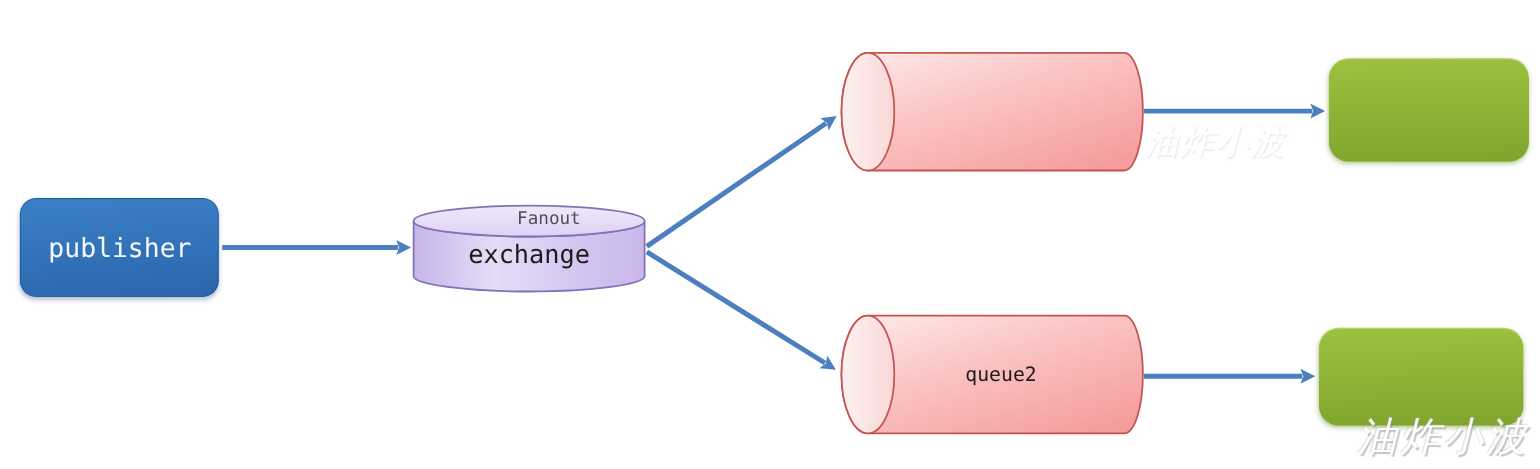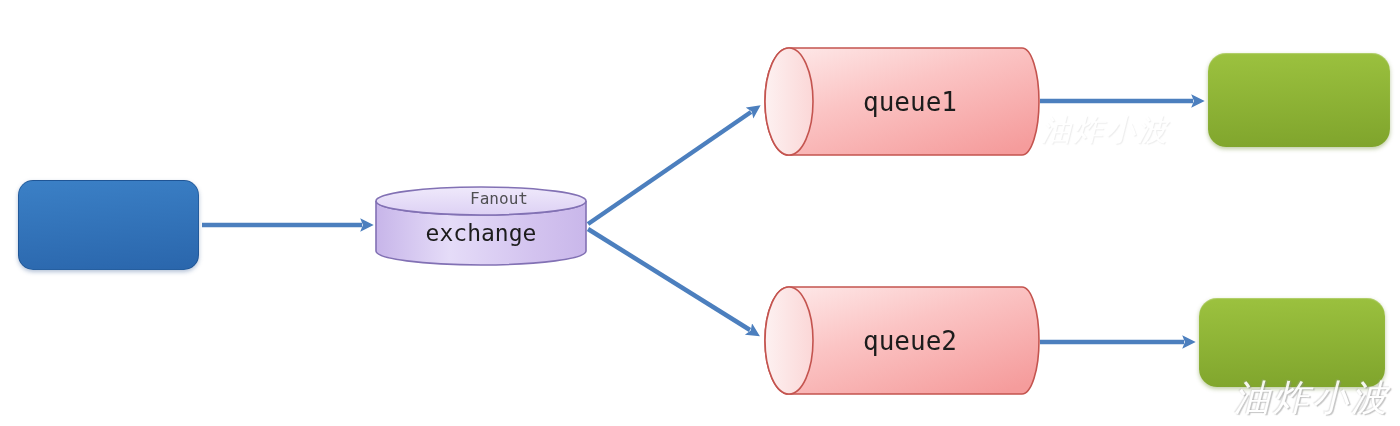--- a/index.html
+++ b/index.html
@@ -46,21 +46,21 @@
     white-space: nowrap;
     line-height: 1;
     user-select: none;
   }
   .lbl-light  { color: var(--label_light); }
   .lbl-dark   { color: var(--label_dark); }
   .lbl-publisher { left: 109px;  top: 226px; font-size: 24px; }
   .lbl-fanout    { left: 483px;  top: 199px; font-size: 16px; color: var(--fanout_label); margin-left: 16px; }
   .lbl-exchange  { left: 481px;  top: 233px; font-size: 23px; text-align: center; }
   .lbl-queue1    { left: 910px;  top: 102px; font-size: 26px; }
-  .lbl-queue2    { left: 910px;  top: 341px; font-size: 26px; }
+  .lbl-queue2    { left: 910px;  top: 341px; font-size: 18px; }
   .lbl-consumer1 { left: 1299px; top: 101px; font-size: 25px; }
   .lbl-consumer2 { left: 1292px; top: 343px; font-size: 25px; }
 
   .watermark {
     position: absolute;
     transform: translate(-50%, -50%);
     white-space: nowrap;
     color: var(--watermark);
     font-family: "DejaVu Sans", "Liberation Sans", sans-serif;
     pointer-events: none;
@@ -130,21 +130,21 @@
     <path class="edge-line" marker-end="url(#arrowHead)" d="M588,224 L751,112"></path>
     <path class="edge-line" marker-end="url(#arrowHead)" d="M588,229 L750,330"></path>
     <path class="edge-line" marker-end="url(#arrowHead)" d="M1040,101 L1193,101"></path>
     <path class="edge-line" marker-end="url(#arrowHead)" d="M1040,342 L1184,342"></path>
   </svg>
 
   <div class="node publisher-box"></div>
   <div class="node consumer-box consumer1-box"></div>
   <div class="node consumer-box consumer2-box"></div>
 
+  <div class="lbl lbl-light lbl-publisher">publisher</div>
   <div class="lbl lbl-fanout">Fanout</div>
   <div class="lbl lbl-dark lbl-exchange">exchange</div>
-  <div class="lbl lbl-dark lbl-queue1">queue1</div>
   <div class="lbl lbl-dark lbl-queue2">queue2</div>
 
   <div class="watermark watermark-ghost">油炸小波</div>
   <div class="watermark watermark-main">油炸小波</div>
 
 </div>
 
 </body></html>

